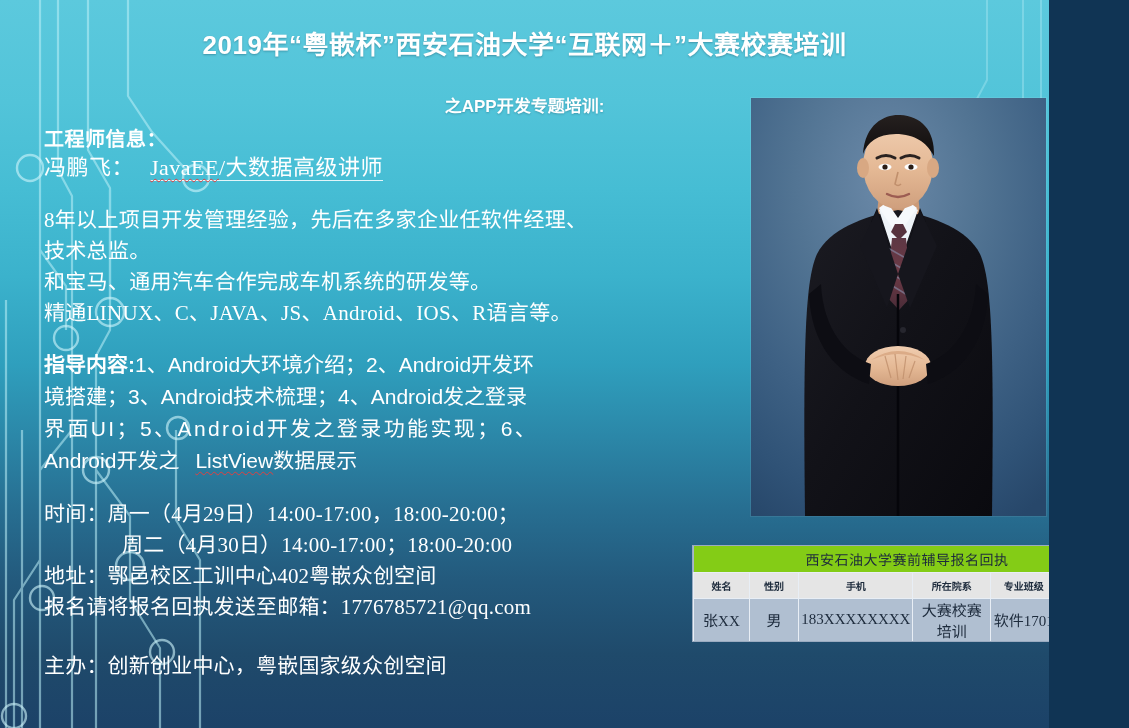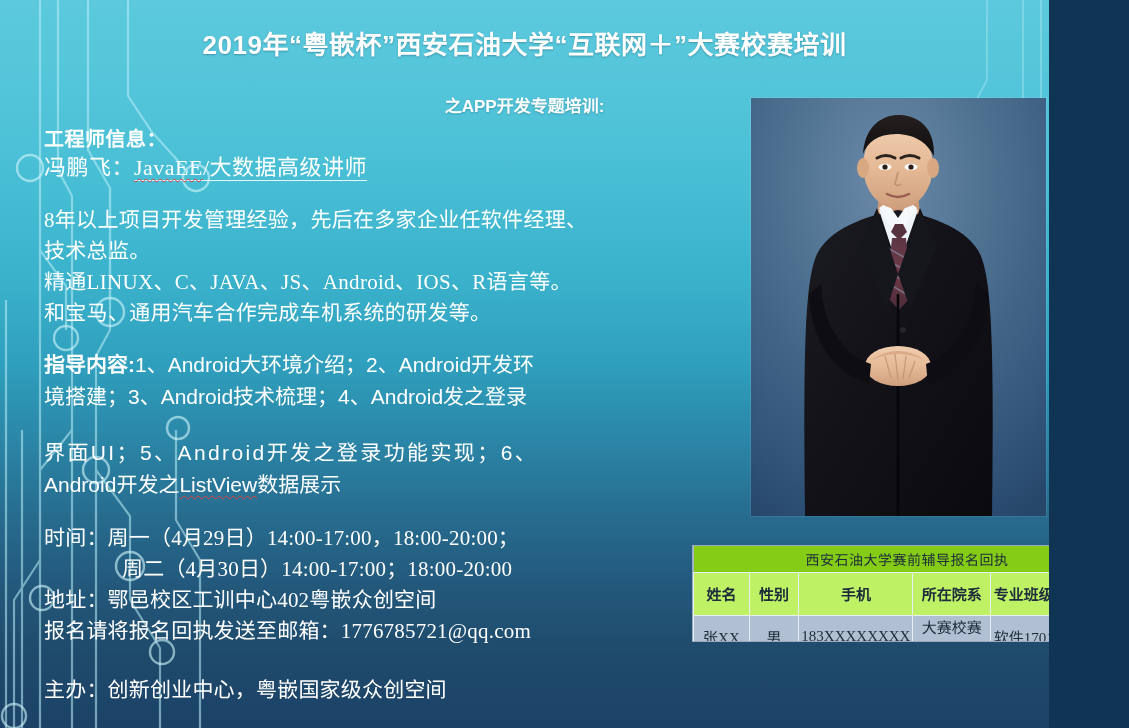--- a/index.html
+++ b/index.html
@@ -87,20 +87,21 @@
   .eng-name {
     font-size: 22px;
     line-height: 30px;
     letter-spacing: .5px;
     margin-top: 1px;
   }
   .squiggle {
     text-decoration: underline wavy #e04040;
     text-decoration-thickness: 1px;
     text-underline-offset: 3px;
+    margin-left: 16px;
   }
   .plain-underline {
     border-bottom: 1px solid rgba(255,255,255,.85);
   }
 
   .bio {
     margin-top: 22px;
     font-size: 21px;
     line-height: 31px;
     letter-spacing: .3px;
@@ -114,21 +115,20 @@
     line-height: 32px;
   }
   .guide b {
     font-weight: bold;
     font-family: "Liberation Sans", "DejaVu Sans", sans-serif;
   }
   .guide .g1, .guide .g2, .guide .g4 { white-space: nowrap; }
   .guide .g3 {
     white-space: nowrap;
     letter-spacing: 2.4px;
-    margin-top: 24px;
   }
 
   .sched {
     margin-top: 22px;
     font-size: 21px;
     line-height: 31px;
     letter-spacing: .2px;
   }
   .sched .row { white-space: nowrap; }
   .sched .indent { padding-left: 78px; }
@@ -180,23 +180,23 @@
     padding: 0 2px;
   }
   table.receipt tr.caption td {
     border: none;
     background: #84cc16;
     font-size: 14px;
     height: 26px;
     letter-spacing: .5px;
   }
   table.receipt tr.head td {
-    background: #bef264;
+    background: #e5e5e5;
     font-weight: bold;
-    font-size: 15px;
+    font-size: 10px;
     height: 26px;
   }
   table.receipt tr.data td {
     background: #b0bfd1;
     font-size: 15px;
     height: 30px;
   }
   table.receipt tr.filler td {
     background: #aebdcf;
     border: none;
@@ -264,22 +264,22 @@
 
     <div class="eng-heading">工程师信息：</div>
 
     <div class="eng-name line">
       <span>冯鹏飞：</span><span class="squiggle plain-underline">JavaEE</span><span class="plain-underline">/大数据高级讲师</span>
     </div>
 
     <div class="bio">
       <div class="row">8年以上项目开发管理经验，先后在多家企业任软件经理、</div>
       <div class="row">技术总监。</div>
+      <div class="row">和宝马、通用汽车合作完成车机系统的研发等。</div>
       <div class="row">精通LINUX、C、JAVA、JS、Android、IOS、R语言等。</div>
-      <div class="row">和宝马、通用汽车合作完成车机系统的研发等。</div>
     </div>
 
     <div class="guide">
       <div class="g1"><b>指导内容:</b><span>1、Android大环境介绍；2、Android开发环</span></div>
       <div class="g2">境搭建；3、Android技术梳理；4、Android发之登录</div>
       <div class="g3">界面UI；5、Android开发之登录功能实现；6、</div>
       <div class="g4">Android开发之<span class="squiggle">ListView</span>数据展示</div>
     </div>
 
     <div class="sched">

